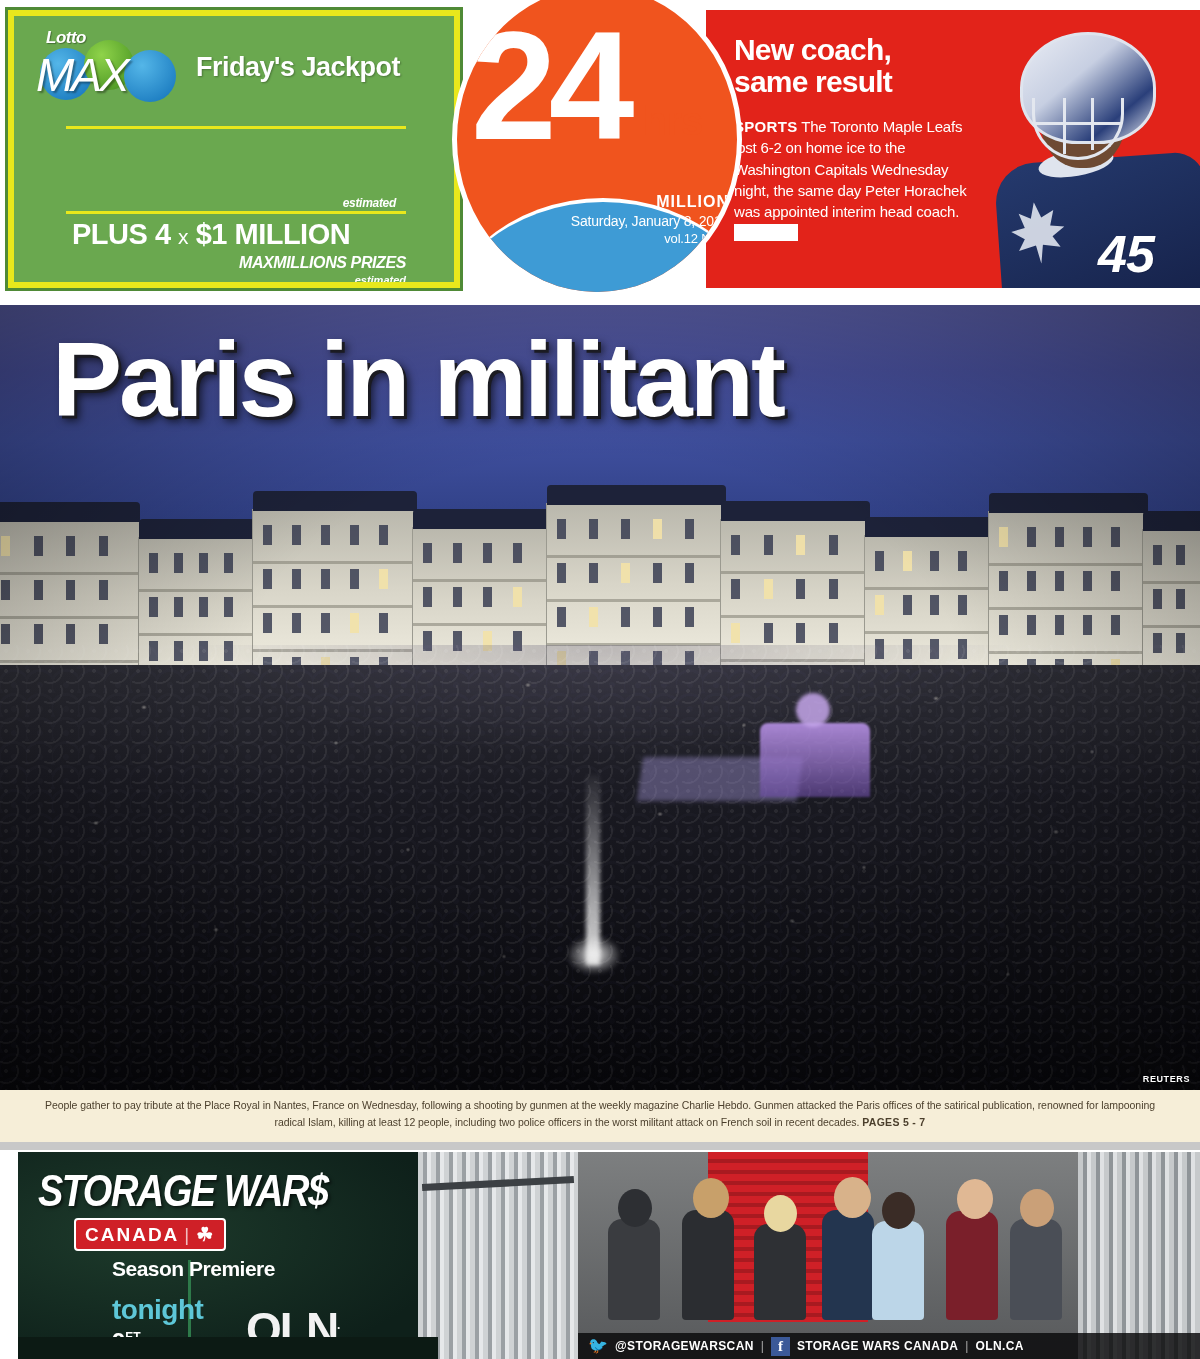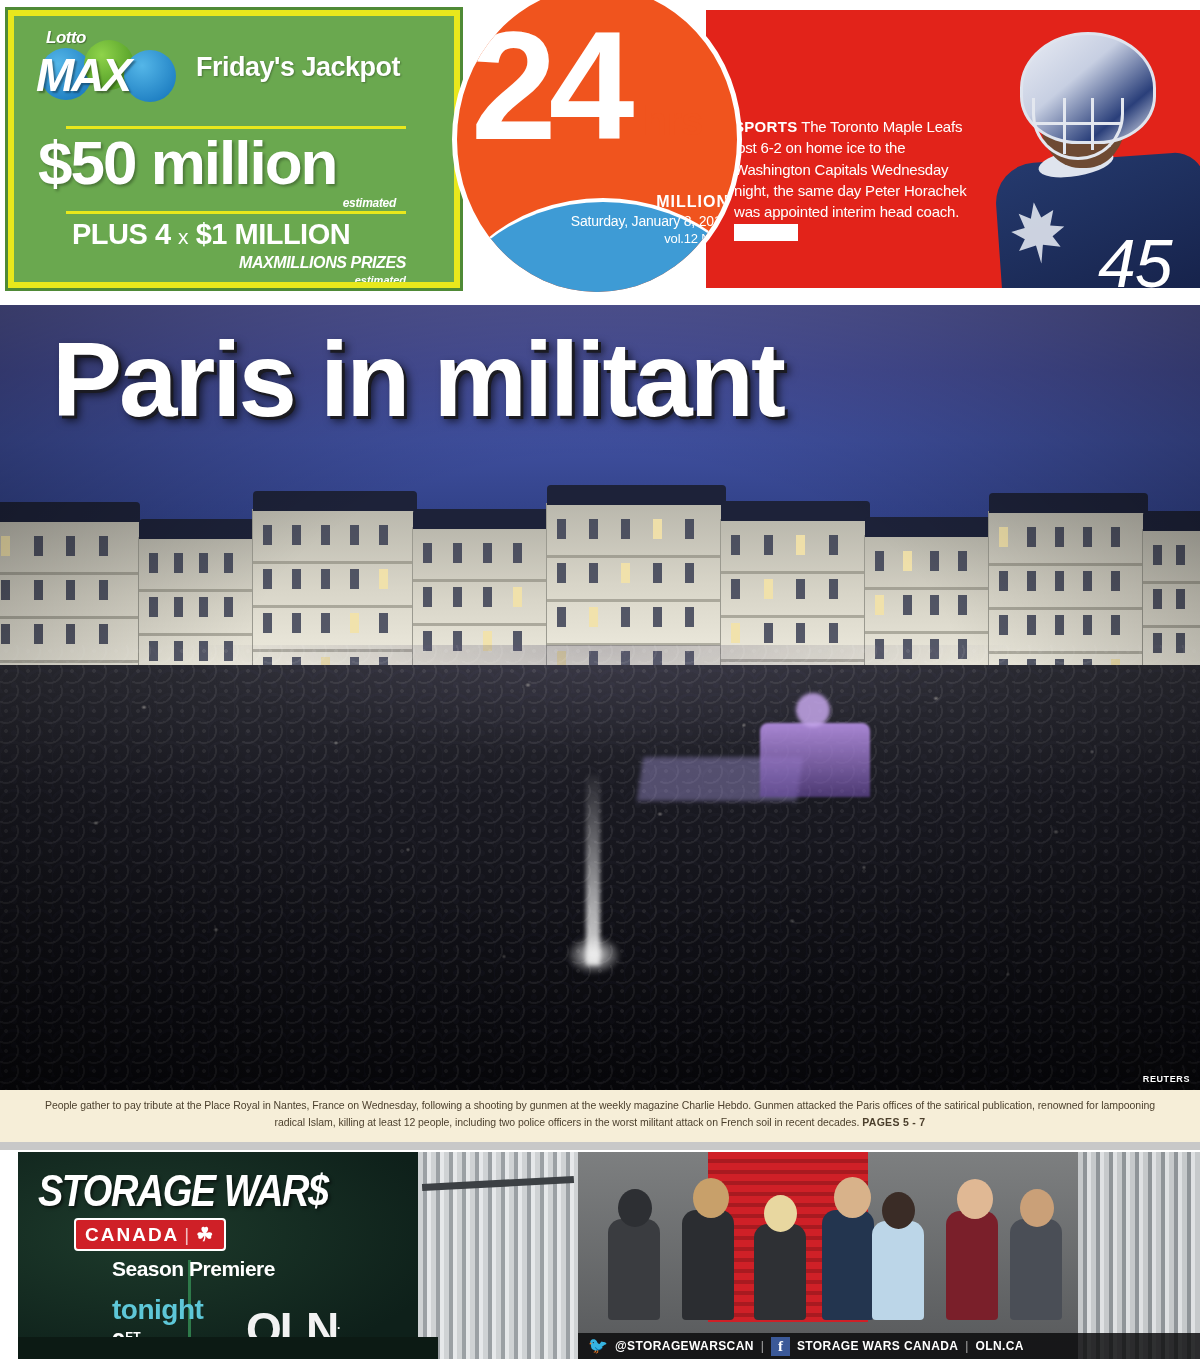--- a/index.html
+++ b/index.html
@@ -30,21 +30,21 @@
   .lm-s1 { left:12px; top:22px; width:52px; height:52px; background:radial-gradient(circle at 35% 30%, #54b6e8, #1070b8); }
   .lm-s2 { left:56px; top:14px; width:50px; height:50px; background:radial-gradient(circle at 35% 30%, #8fd34a, #3f8c1c); }
   .lm-s3 { left:96px; top:24px; width:52px; height:52px; background:radial-gradient(circle at 35% 30%, #54b6e8, #1070b8); }
   .lm-lotto {
     position:absolute; left:18px; top:2px; color:#fff;
     font-size:17px; font-weight:bold; font-style:italic;
     letter-spacing:-0.5px; text-shadow:1px 1px 1px rgba(0,0,0,.35);
   }
   .lm-max {
     position:absolute; left:8px; top:22px; color:#fff;
-    font-size:46px; font-weight:bold; font-style:italic;
+    font-size:46px; font-weight:normal; font-style:italic;
     letter-spacing:-3px; text-shadow:2px 2px 2px rgba(0,0,0,.35);
   }
   .lotto-jackpot {
     position:absolute; left:182px; top:36px; color:#fff;
     font-size:27px; font-weight:bold; letter-spacing:-0.5px;
     text-shadow:1px 1px 2px rgba(0,0,0,.3);
   }
   .lotto-rule { position:absolute; left:52px; width:340px; height:3px; background:#e8e81c; }
   .lotto-rule.r1 { top:110px; }
   .lotto-rule.r2 { top:195px; }
@@ -151,21 +151,21 @@
   .g-cage:before, .g-cage:after {
     content:""; position:absolute; background:#e3e7ef;
   }
   .g-cage:before { left:28px; top:0; width:3px; height:56px; }
   .g-cage:after { left:56px; top:0; width:3px; height:52px; }
   .g-bar {
     position:absolute; left:52px; top:112px; width:90px; height:3px; background:#e3e7ef;
   }
   .g-num {
     position:absolute; left:118px; top:214px; color:#fff;
-    font-size:68px; font-weight:normal; font-style:italic; letter-spacing:-1px;
+    font-size:52px; font-weight:bold; font-style:italic; letter-spacing:-1px;
     text-shadow:1px 1px 0 #16224a;
   }
   .g-leaf {
     position:absolute; left:28px; top:192px; width:58px; height:62px;
     background:#dfe4ee; opacity:.9;
     clip-path:polygon(50% 0%,60% 26%,82% 16%,74% 40%,98% 44%,76% 58%,88% 76%,58% 70%,52% 100%,46% 70%,16% 76%,28% 58%,6% 44%,30% 40%,22% 16%,42% 26%);
     transform:rotate(-6deg);
   }
 
   
@@ -368,21 +368,20 @@
       <div class="lotto-inner">
         <div class="lotto-logo">
           <span class="lm-sphere lm-s1"></span>
           <span class="lm-sphere lm-s2"></span>
           <span class="lm-sphere lm-s3"></span>
           <span class="lm-lotto">Lotto</span>
           <span class="lm-max">MAX</span>
         </div>
         <div class="lotto-jackpot">Friday's Jackpot</div>
         <div class="lotto-rule r1"></div>
-        <div class="lotto-amount">$50 million</div>
         <div class="lotto-est1">estimated</div>
         <div class="lotto-rule r2"></div>
         <div class="lotto-plus">
           <span>PLUS 4</span>
           <span class="x">x</span>
           <span>$1 MILLION</span>
         </div>
         <div class="lotto-mm">MAXMILLIONS PRIZES</div>
         <div class="lotto-est2">estimated</div>
       </div>
@@ -393,20 +392,22 @@
         <div class="logo-blue"></div>
         <div class="logo-24">24</div>
         <div class="logo-hrs">hrs</div>
         <div class="logo-city">MILLION</div>
         <div class="logo-date">Saturday, January 8, 2015</div>
         <div class="logo-vol">vol.12 Nº43</div>
       </div>
     </div>
 
     <div class="sports-panel">
+      <div class="sports-head" style="white-space:pre-line;">New coach,
+same result</div>
       <div class="sports-body">
         <span class="kicker">SPORTS</span><span> The Toronto Maple Leafs lost 6-2 on home ice to the Washington Capitals Wednesday night, the same day Peter Horachek was appointed interim head coach. </span><span class="page">PAGE 20</span>
       </div>
       <div class="goalie">
         <div class="g-jersey"></div>
         <div class="g-leaf"></div>
         <div class="g-num">45</div>
         <div class="g-neck"></div>
         <div class="g-face"></div>
         <div class="g-helmet"></div>

